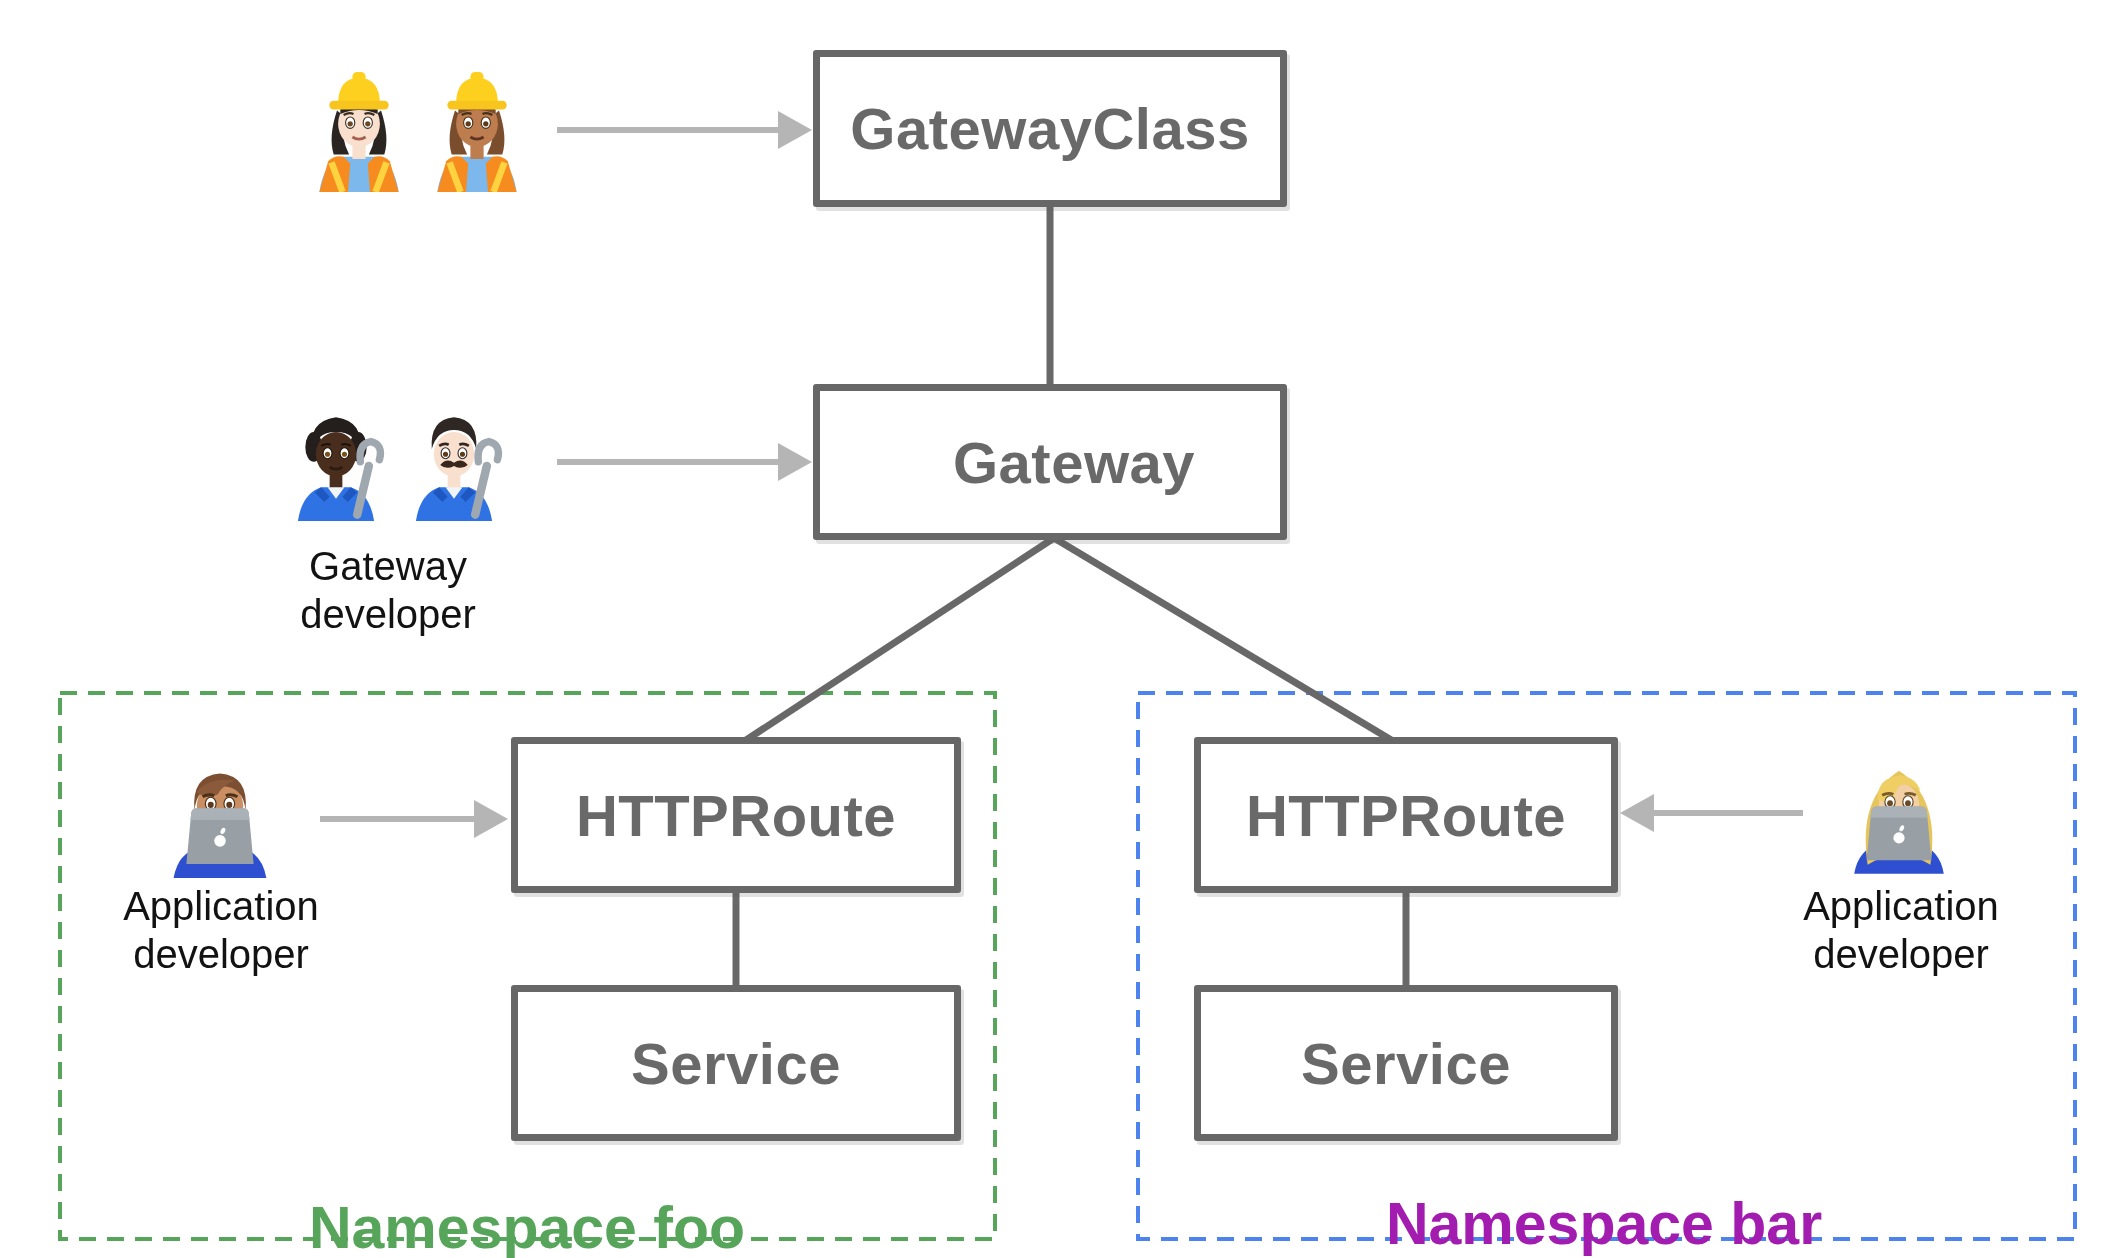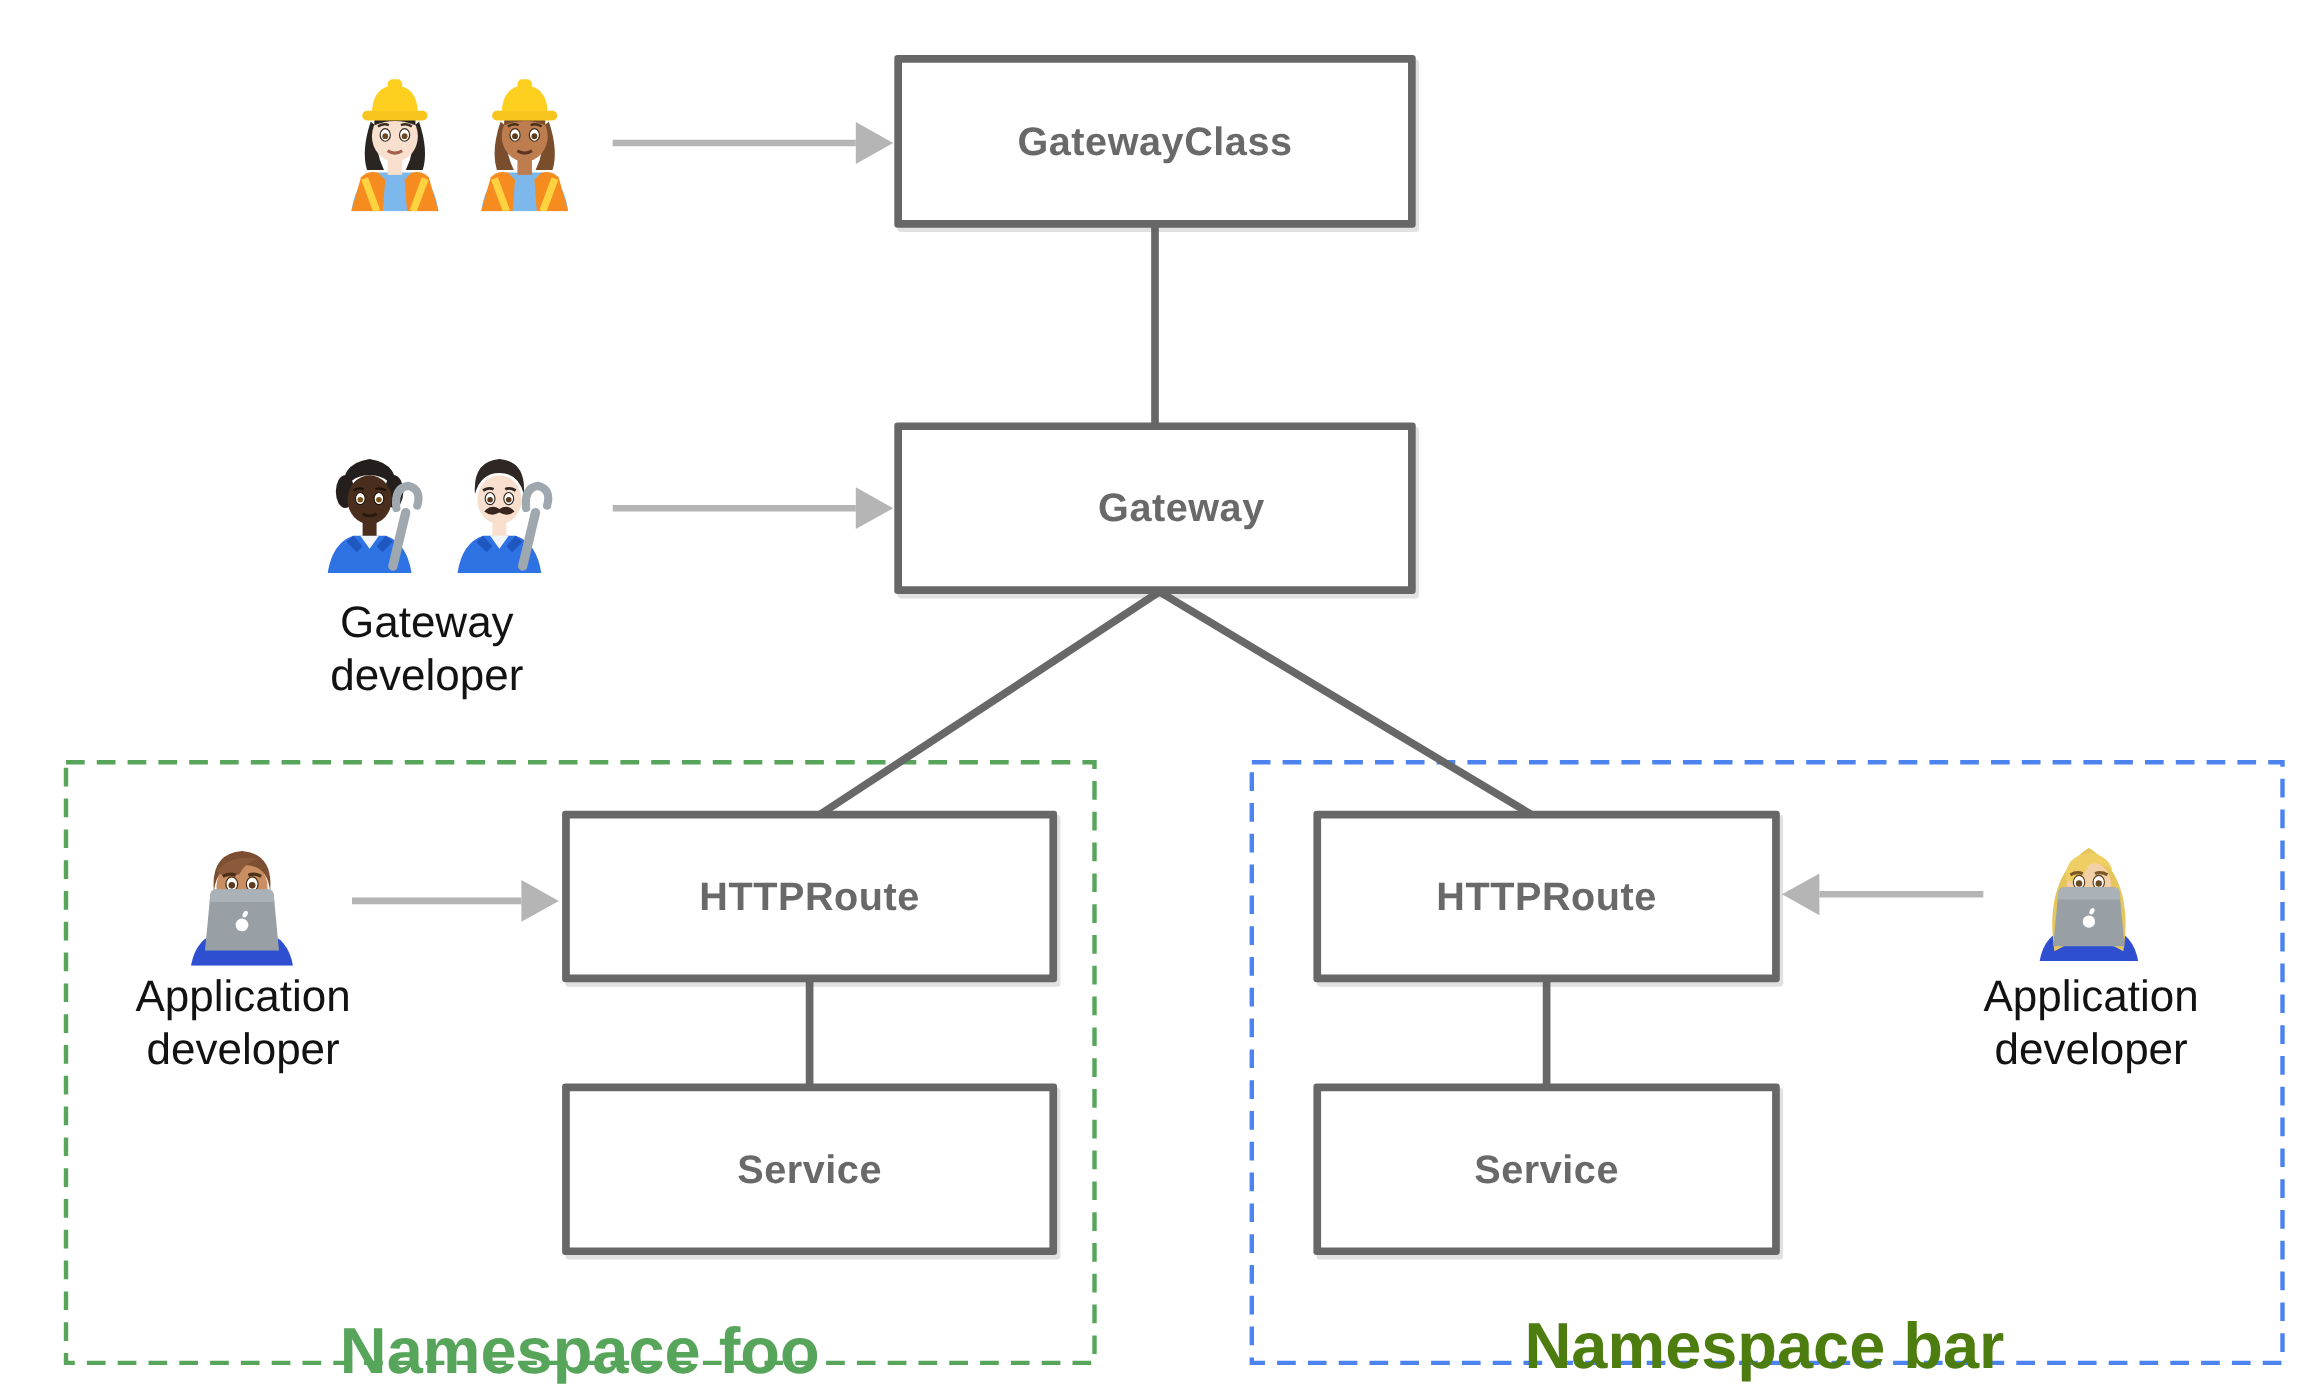--- a/index.html
+++ b/index.html
@@ -3,34 +3,34 @@
 <meta charset="utf-8">
 <style>
   html,body{margin:0;padding:0;background:#fff;}
   body{width:2112px;height:1258px;position:relative;overflow:hidden;
        font-family:"Liberation Sans",sans-serif;}
   .canvas{position:absolute;left:0;top:0;width:2112px;height:1258px;background:#fff;}
   svg.wires{position:absolute;left:0;top:0;z-index:1;}
   .node{position:absolute;z-index:3;background:#fff;border:7px solid #676767;border-radius:3px;
         box-sizing:border-box;display:flex;align-items:center;justify-content:center;
         box-shadow:3px 4px 0 rgba(90,90,90,0.18);}
-  .node .lbl{font-size:36px;font-weight:bold;color:#696969;letter-spacing:.5px;}
+  .node .lbl{font-size:58px;font-weight:bold;color:#696969;letter-spacing:.5px;}
   .gateway-class{left:813px;top:50px;width:474px;height:157px;}
   .gateway{left:813px;top:384px;width:474px;height:156px;padding-left:48px;}
   .httproute-foo{left:511px;top:737px;width:450px;height:156px;}
   .service-foo{left:511px;top:985px;width:450px;height:156px;}
   .httproute-bar{left:1194px;top:737px;width:424px;height:156px;}
   .service-bar{left:1194px;top:985px;width:424px;height:156px;}
   .persona{position:absolute;z-index:3;display:flex;gap:8px;}
   .persona-label{position:absolute;z-index:3;transform:translateX(-50%);text-align:center;
                  font-size:40px;line-height:48px;color:#121212;white-space:nowrap;}
   .ns-label{position:absolute;z-index:3;transform:translateX(-50%);text-align:right;
             font-size:59px;font-weight:bold;white-space:nowrap;}
   .ns-label.foo{color:#57a55a;}
-  .ns-label.bar{color:#4d7c0f;}
+  .ns-label.bar{color:#a21caf;}
   .icon-svg{display:block;}
 </style>
 </head>
 <body>
 
 <div class="canvas">
 
   <svg class="wires" width="2112" height="1258" viewBox="0 0 2112 1258">
 
     <rect x="60" y="693" width="935" height="546" fill="none" stroke="#57a55a" stroke-width="4" stroke-dasharray="17 11"></rect>

